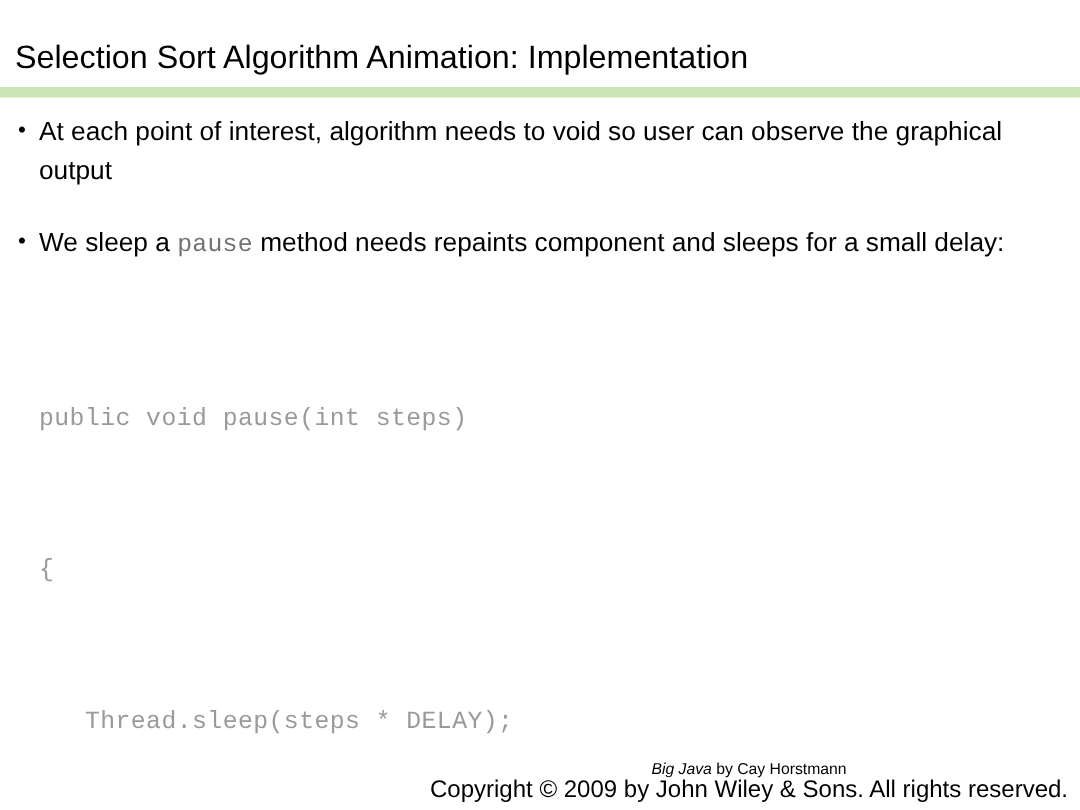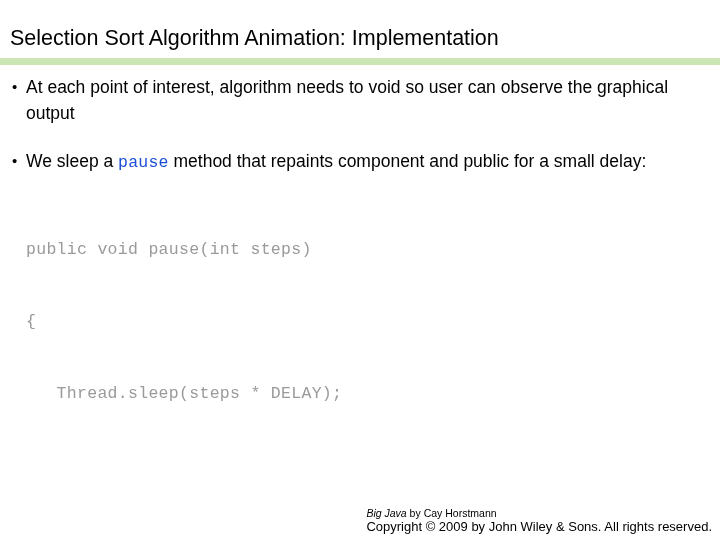--- a/index.html
+++ b/index.html
@@ -74,57 +74,58 @@
     line-height: 26px;
     text-align: left;
     color: #000000;
   }
   .bullet .btext {
     flex: 1 1 auto;
   }
 
   .mono-inline {
     font-family: "Liberation Mono", "DejaVu Sans Mono", monospace;
-    color: #1d4ed8;
+    color: #737373;
     font-size: 16.5px;
     letter-spacing: 0.2px;
   }
 
   
   .code-block {
     margin: 14px 0 10px 0;
     padding: 0 0 0 26px;
     font-family: "Liberation Mono", "DejaVu Sans Mono", monospace;
     font-size: 16.5px;
     line-height: 24px;
     color: #9a9a9a;
     white-space: pre;
     letter-spacing: 0.3px;
   }
   .code-line {
     white-space: pre;
+    margin-top: 29px;
   }
 
   .spacer-1 { height: 18px; }
 
   
   .footer {
     position: absolute;
     right: 8px;
     bottom: 6px;
-    text-align: left;
+    text-align: center;
     font-size: 10.5px;
     line-height: 14px;
     color: #000000;
   }
   .footer .line1 .book {
     font-style: italic;
   }
   .footer .line2 {
-    font-size: 13px;
+    font-size: 16px;
   }
 </style>
 </head>
 <body>
 
 <div class="slide">
 
   <div class="title-block">
     <h1 class="slide-title">Selection Sort Algorithm Animation: Implementation</h1>
   </div>
@@ -134,21 +135,21 @@
 
     <div class="bullet">
       <span class="dot">•</span>
       <span class="btext">At each point of interest, algorithm needs to void so user can observe the graphical output</span>
     </div>
 
     <div class="spacer-1"></div>
 
     <div class="bullet">
       <span class="dot">•</span>
-      <span class="btext"><span>We sleep a </span><span class="mono-inline">pause</span><span> method that repaints component and public for a small delay:</span></span>
+      <span class="btext"><span>We sleep a </span><span class="mono-inline">pause</span><span> method needs repaints component and sleeps for a small delay:</span></span>
     </div>
 
     <div class="code-block">
       <div class="code-line">public void pause(int steps)</div>
       <div class="code-line">{</div>
       <div class="code-line">   Thread.sleep(steps * DELAY);</div>
       
     </div>
 
   </div>

